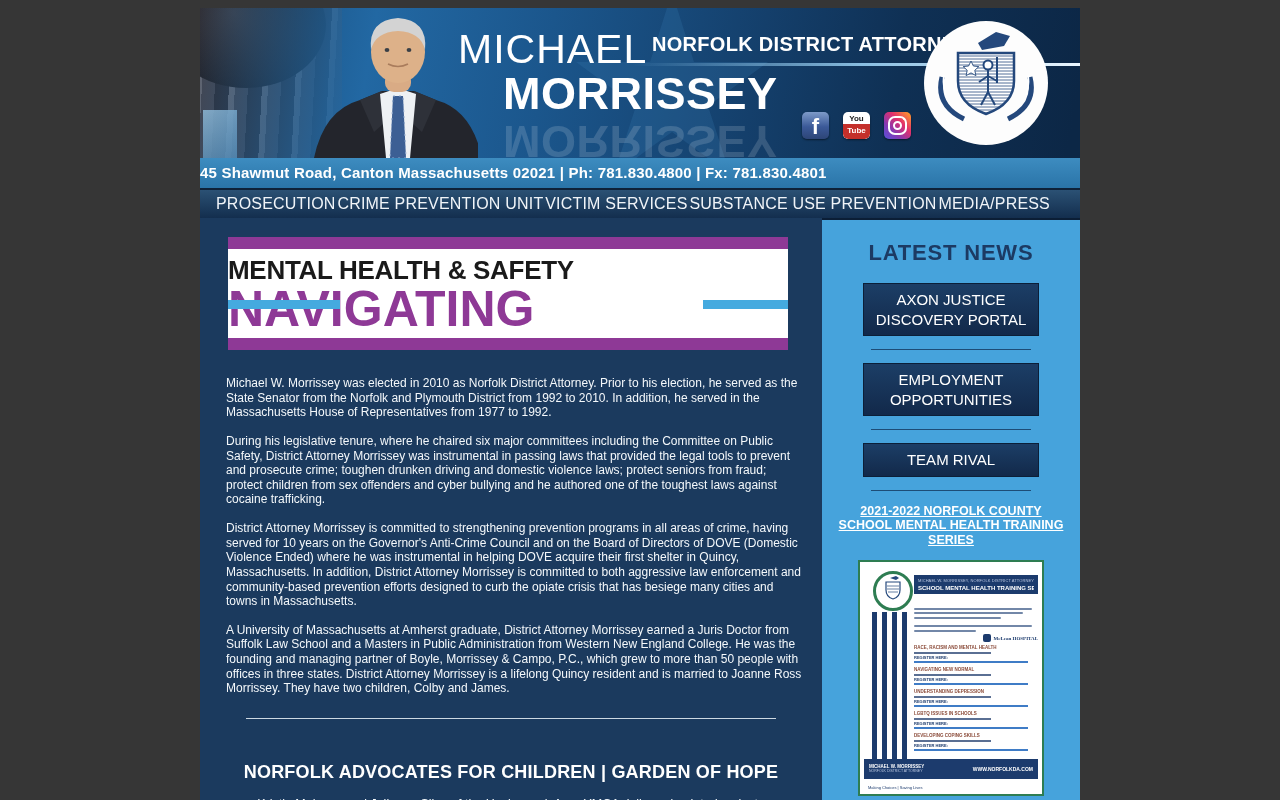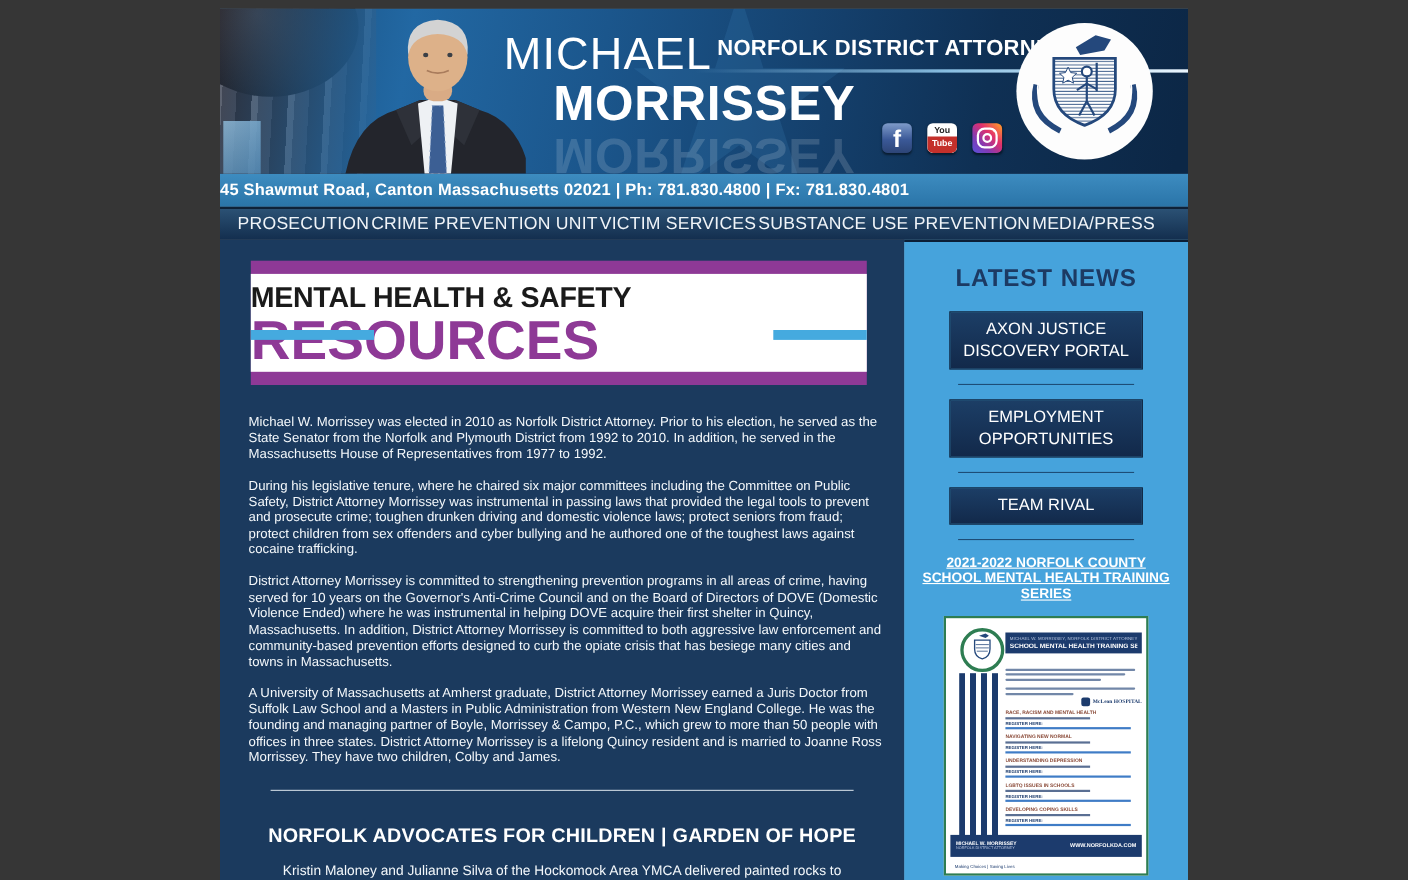--- a/index.html
+++ b/index.html
@@ -64,21 +64,21 @@
   .banner-l1 { font-size:26px; font-weight:700; color:#1a1a1a; letter-spacing:-.3px; padding-top:6px; }
   .banner-l2 { font-size:50px; font-weight:700; color:#8e3996; letter-spacing:0; line-height:.94; }
   .bbar { position:absolute; height:9px; background:#45aadf; top:51px; }
   .bbar.left { left:0; width:112px; }
   .bbar.right { right:0; width:85px; }
 
   
   .bio { margin:26px 18px 0 26px; width:578px; color:#f4f8fb; font-size:12px; line-height:1.22; }
   .bio p { margin-bottom:14px; }
   .divider { width:530px; margin:22px auto 0; border-top:1px solid #cdd8e2; }
-  .sec-head { margin-top:30px; text-align:center; color:#fff; font-size:18px; font-weight:700; letter-spacing:.2px; }
+  .sec-head { margin-top:43px; text-align:center; color:#fff; font-size:18px; font-weight:700; letter-spacing:.2px; }
   .sec-text { margin:13px auto 0; width:520px; text-align:center; color:#f4f8fb; font-size:12.5px; line-height:1.3; }
 
   
   .side-title { text-align:center; color:#1c3a63; font-size:22px; font-weight:700; letter-spacing:.8px; }
   .side-btn { display:block; width:176px; margin:0 auto; background:linear-gradient(#1c3e66,#12294a);
     border:1px solid #0c1f38; color:#fff; font-size:15px; line-height:1.3; text-align:center;
     padding:6px 8px; cursor:pointer; font-family:"Liberation Sans", sans-serif; }
   .side-div { width:160px; margin:13px auto; border-top:1px solid #1d4d77; }
   .first-btn { margin-top:17px; }
   .side-link { display:block; width:234px; margin:0 auto; color:#fff; font-weight:700; font-size:12.5px;
@@ -199,21 +199,21 @@
       <div class="nav-item">SUBSTANCE USE PREVENTION</div>
       <div class="nav-item">MEDIA/PRESS</div>
     </div>
 
     <div class="body-row">
 
       <div class="main">
         <div class="banner">
           <div class="banner-inner">
             <div class="banner-l1">MENTAL HEALTH &amp; SAFETY</div>
-            <div class="banner-l2">RESOURCES</div>
+            <div class="banner-l2">NAVIGATING</div>
             <div class="bbar left"></div>
             <div class="bbar right"></div>
           </div>
         </div>
 
         <div class="bio">
           <p>Michael W. Morrissey was elected in 2010 as Norfolk District Attorney. Prior to his election, he served as the State Senator from the Norfolk and Plymouth District from 1992 to 2010. In addition, he served in the Massachusetts House of Representatives from 1977 to 1992.</p>
           <p>During his legislative tenure, where he chaired six major committees including the Committee on Public Safety, District Attorney Morrissey was instrumental in passing laws that provided the legal tools to prevent and prosecute crime; toughen drunken driving and domestic violence laws; protect seniors from fraud; protect children from sex offenders and cyber bullying and he authored one of the toughest laws against cocaine trafficking.</p>
           <p>District Attorney Morrissey is committed to strengthening prevention programs in all areas of crime, having served for 10 years on the Governor's Anti-Crime Council and on the Board of Directors of DOVE (Domestic Violence Ended) where he was instrumental in helping DOVE acquire their first shelter in Quincy, Massachusetts. In addition, District Attorney Morrissey is committed to both aggressive law enforcement and community-based prevention efforts designed to curb the opiate crisis that has besiege many cities and towns in Massachusetts.</p>
           <p>A University of Massachusetts at Amherst graduate, District Attorney Morrissey earned a Juris Doctor from Suffolk Law School and a Masters in Public Administration from Western New England College. He was the founding and managing partner of Boyle, Morrissey &amp; Campo, P.C., which grew to more than 50 people with offices in three states. District Attorney Morrissey is a lifelong Quincy resident and is married to Joanne Ross Morrissey. They have two children, Colby and James.</p>

